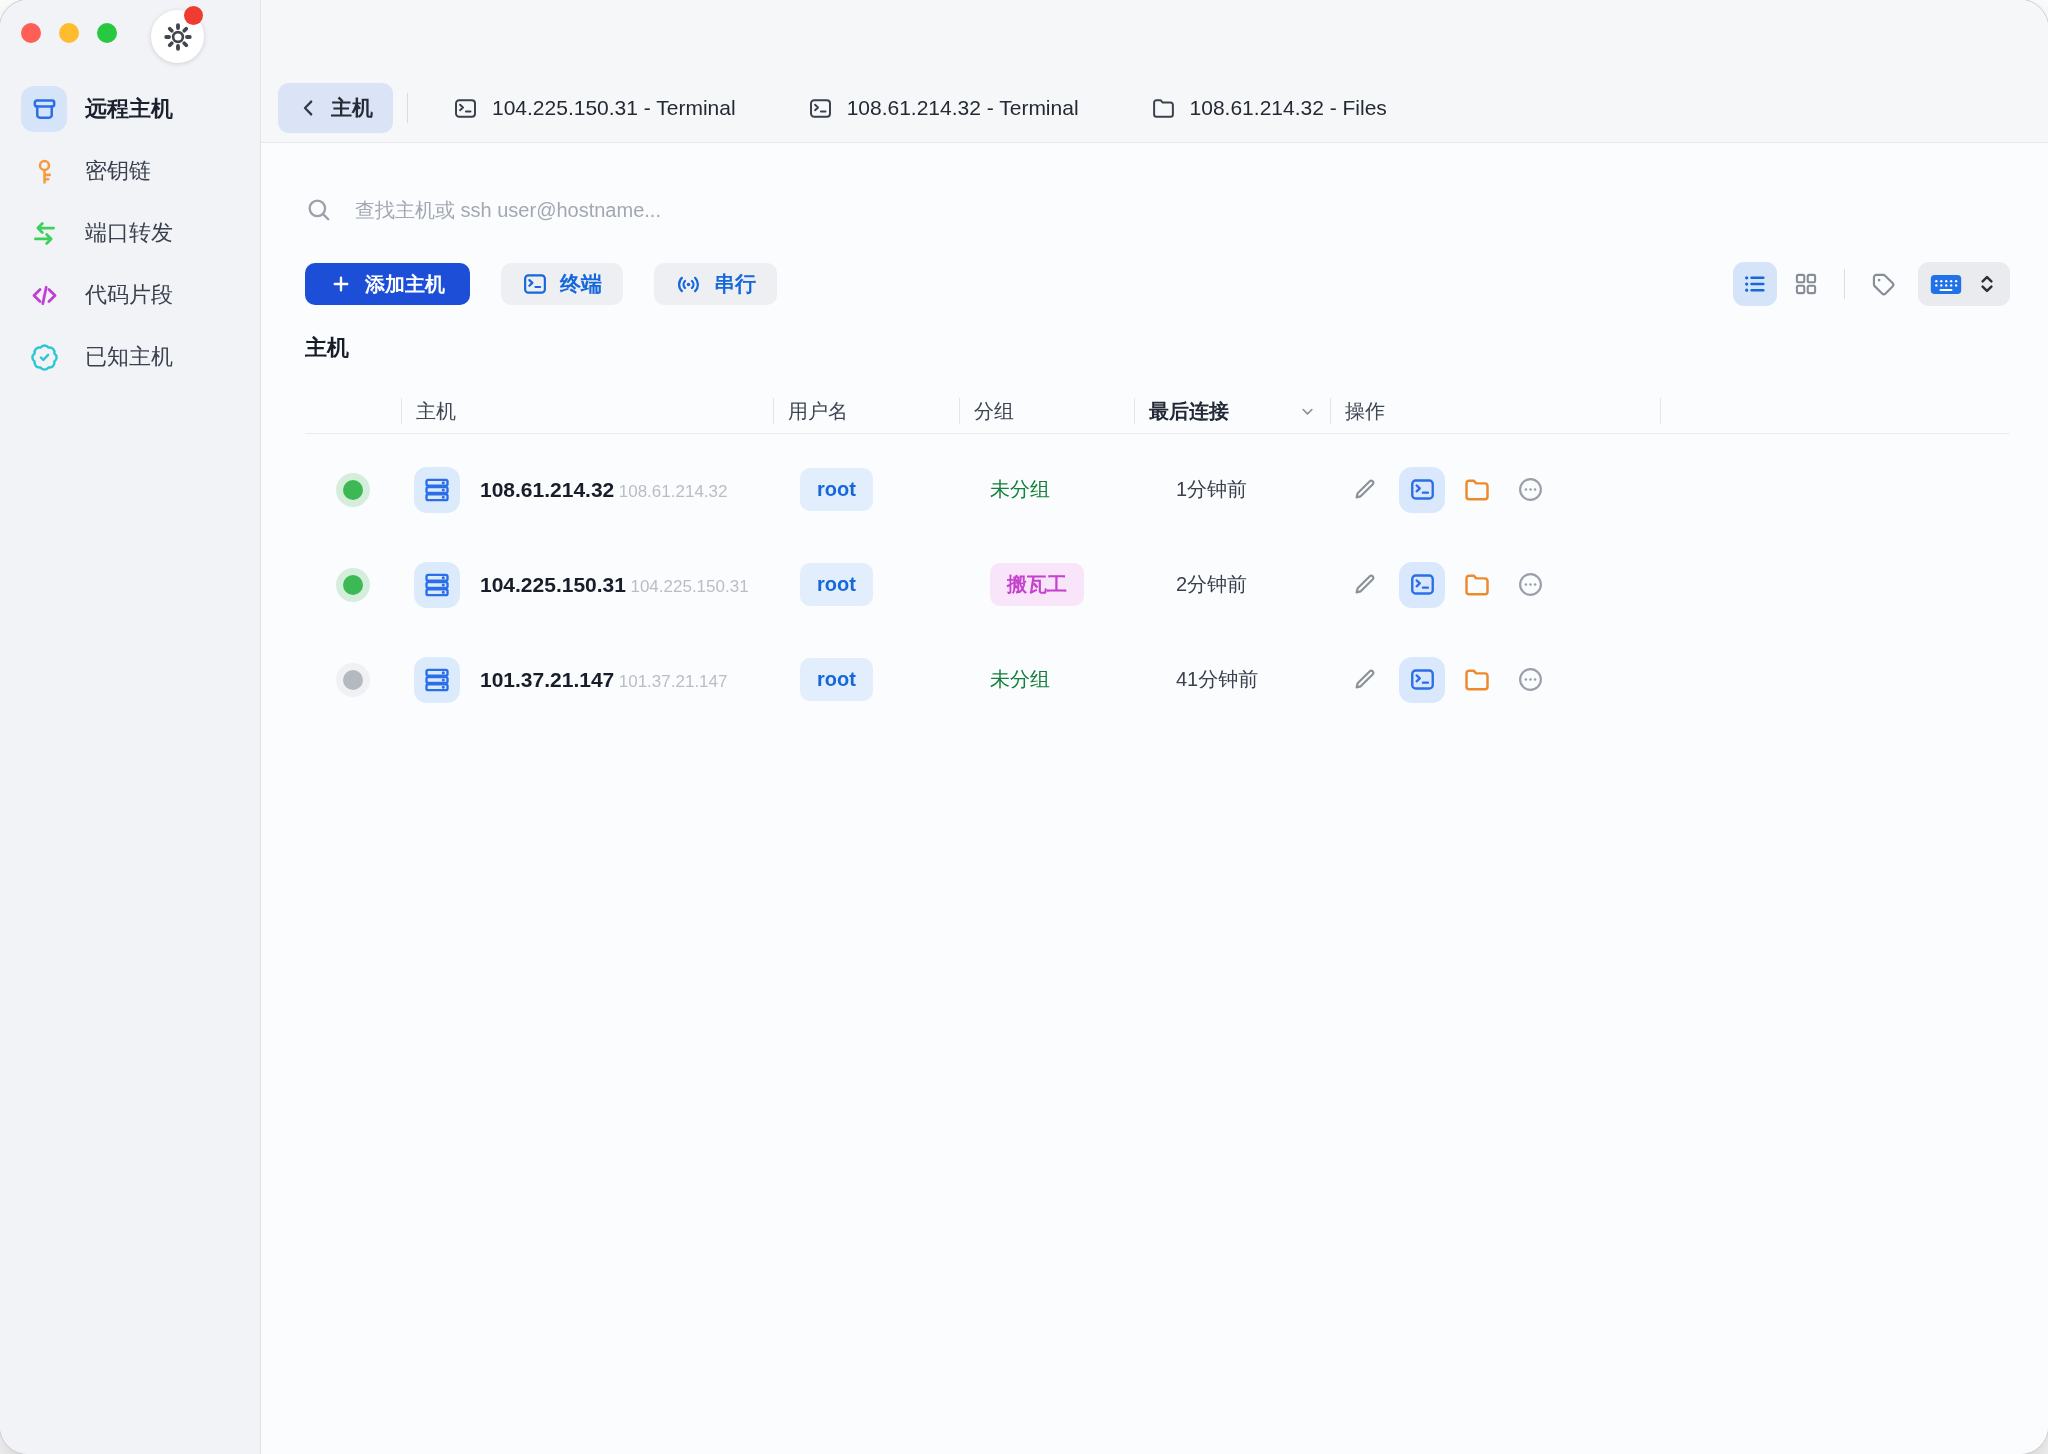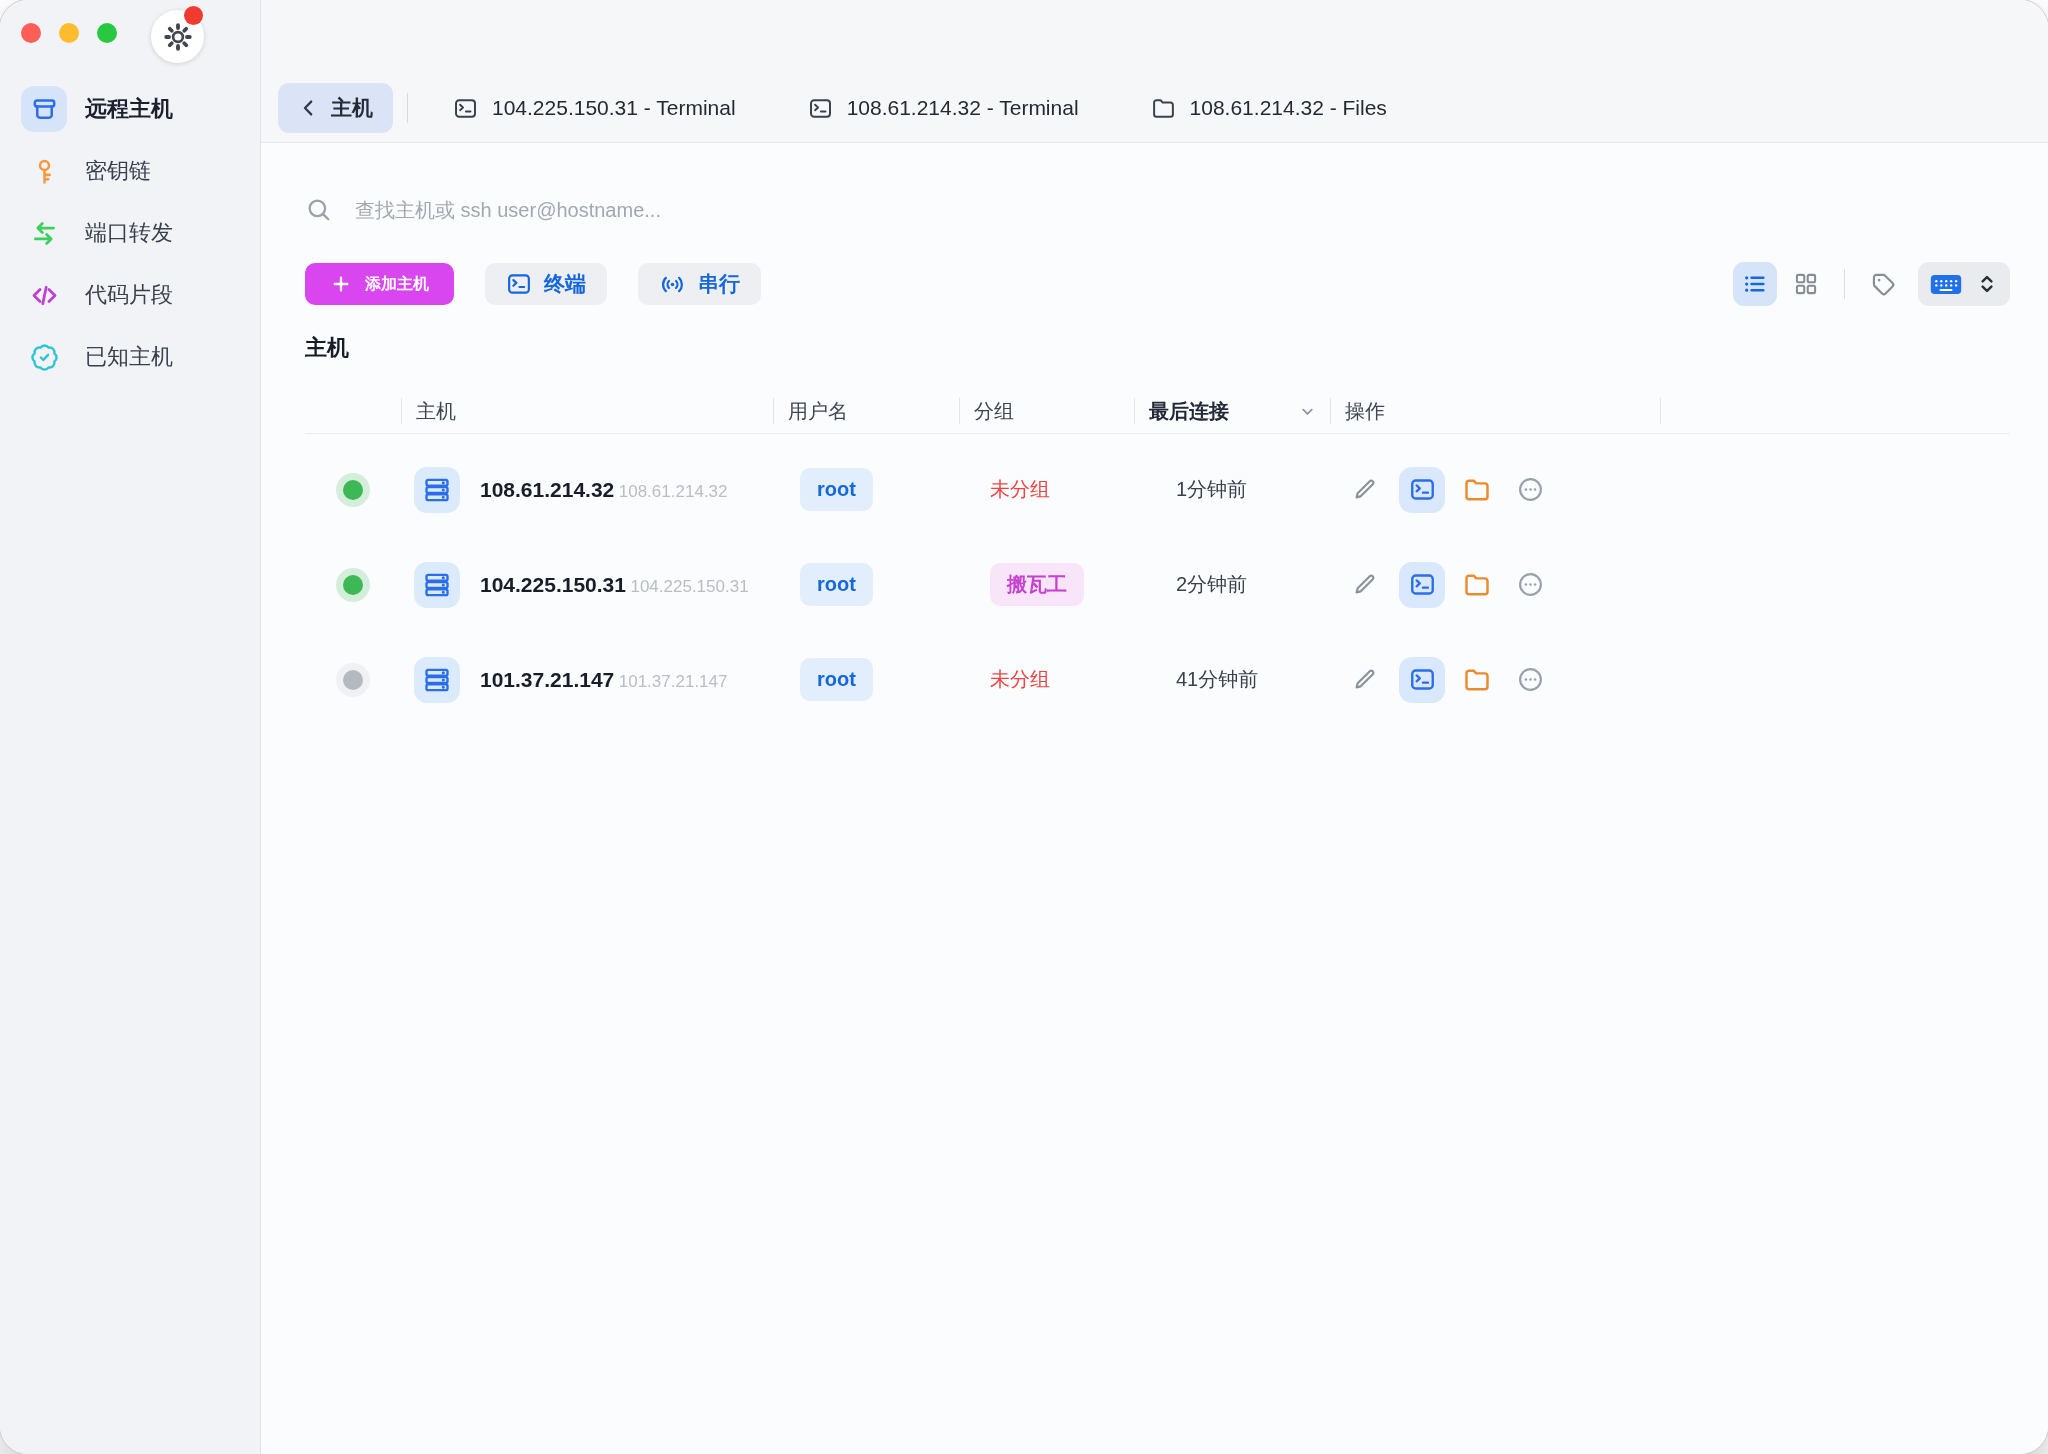--- a/index.html
+++ b/index.html
@@ -42,22 +42,22 @@
   .tab.first{margin-left:45px;}
   .tab + .tab{margin-left:72px;}
   .content{padding:0 38px 0 44px;flex:1;min-height:0;}
   
   .searchbar{margin-top:49px;height:36px;display:flex;align-items:center;gap:20px;}
   .searchbar input{border:none;outline:none;background:transparent;font-size:20px;color:#2d3440;
     width:720px;font-family:inherit;}
   .searchbar input::placeholder{color:#a2a8b1;}
   
   .actionrow{margin-top:34px;height:44px;display:flex;align-items:center;}
-  .btn-add{height:42px;padding:0 25px;border-radius:10px;background:#d946ef;border:none;color:#fff;
-    font-size:16px;font-weight:600;display:flex;align-items:center;gap:13px;cursor:pointer;font-family:inherit;}
+  .btn-add{height:42px;padding:0 25px;border-radius:10px;background:#1d4ed8;border:none;color:#fff;
+    font-size:20px;font-weight:600;display:flex;align-items:center;gap:13px;cursor:pointer;font-family:inherit;}
   .btn-light{height:42px;padding:0 21px;border-radius:10px;background:#edeff3;border:none;color:#1667dc;
     font-size:21px;font-weight:600;display:flex;align-items:center;gap:12px;cursor:pointer;margin-left:31px;font-family:inherit;}
   .spacer{flex:1;}
   .icon-btn{width:44px;height:44px;border-radius:11px;background:transparent;border:none;
     display:flex;align-items:center;justify-content:center;cursor:pointer;flex:none;}
   .icon-btn.active{background:#d6e4fa;}
   .icon-btn + .icon-btn{margin-left:7px;}
   .vdivider{width:1px;height:30px;background:#dcdee2;margin:0 16px;flex:none;}
   .kb-pill{height:44px;border-radius:11px;background:#e9ebef;display:flex;align-items:center;
     padding:0 11px;gap:12px;margin-left:13px;border:none;cursor:pointer;}
@@ -85,21 +85,21 @@
   .dot{width:20px;height:20px;border-radius:50%;}
   .dot.online{background:#3cb854;box-shadow:0 0 0 7px rgba(76,190,100,.22);}
   .dot.offline{background:#b4b9c0;box-shadow:0 0 0 7px rgba(162,167,174,.13);}
   .host-cell{display:flex;align-items:center;gap:20px;padding-left:13px;}
   .host-ico{width:46px;height:46px;border-radius:13px;background:#dcebfc;display:flex;
     align-items:center;justify-content:center;flex:none;}
   .host-name{font-size:21px;font-weight:700;color:#171e29;line-height:25px;}
   .host-sub{font-size:17px;color:#b9bdc5;margin-top:4px;line-height:20px;}
   .user-pill{height:43px;padding:0 17px;border-radius:10px;background:#e2eefc;color:#1667dc;
     font-size:20px;font-weight:700;display:inline-flex;align-items:center;margin-left:12px;}
-  .group-muted{color:#ef4444;font-size:20px;padding-left:16px;}
+  .group-muted{color:#15803d;font-size:20px;padding-left:16px;}
   .group-pill{height:43px;padding:0 17px;border-radius:10px;background:#f8e5fa;color:#c442ce;
     font-size:20px;font-weight:700;display:inline-flex;align-items:center;margin-left:16px;}
   .last-text{font-size:20px;color:#3a414d;padding-left:27px;}
   .row-actions{display:flex;align-items:center;padding-left:14px;}
   .act-btn{width:40px;height:40px;border:none;background:transparent;border-radius:10px;
     display:flex;align-items:center;justify-content:center;cursor:pointer;flex:none;}
   .act-term{width:46px;height:46px;border-radius:13px;background:#d9e8fc;margin-left:15px;}
   .act-folder{margin-left:12px;}
   .act-more{margin-left:13px;}
   svg{display:block;}

